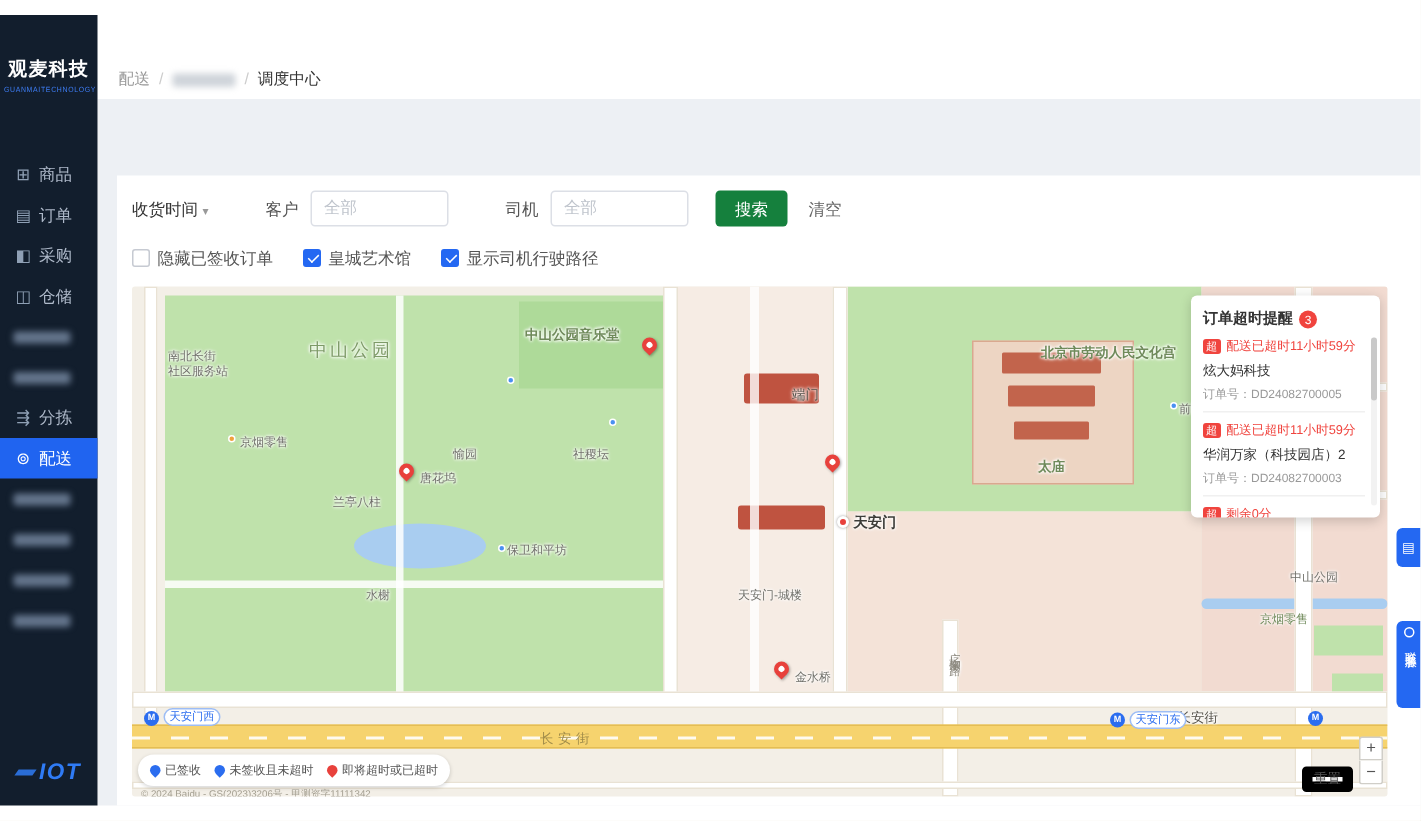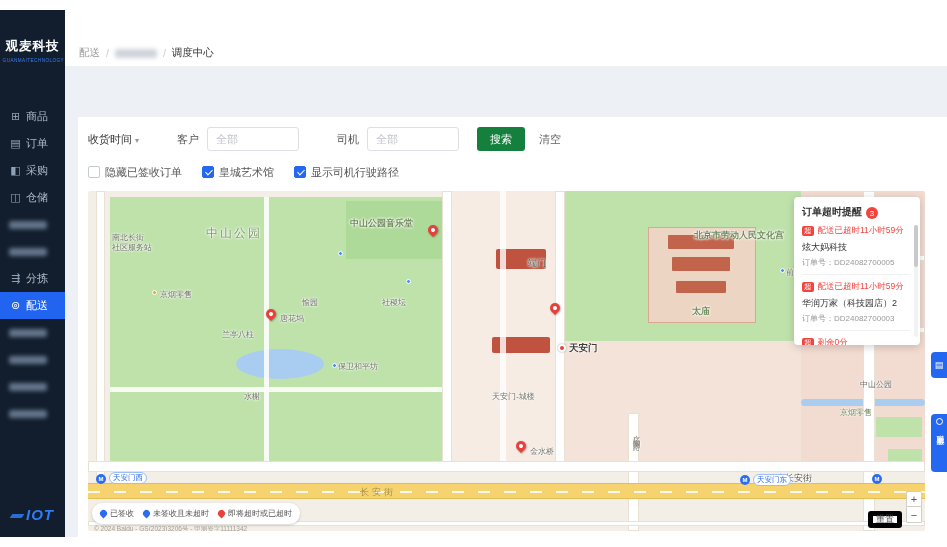--- a/index.html
+++ b/index.html
@@ -111,21 +111,21 @@
   .leg-item { display:flex; align-items:center; font-size:8px; color:#555; white-space:nowrap; }
   .lpin { width:7px; height:7px; border-radius:50% 50% 50% 0; transform:rotate(-45deg); display:inline-block; margin-right:3px; }
   .lpin.blue { background:#2b6def; }
   .lpin.red { background:#e8413c; }
   .attribution { position:absolute; left:6px; top:334px; font-size:6.5px; color:#a39e90; z-index:9; white-space:nowrap; }
 
   .zoom { position:absolute; left:818px; top:300px; width:16px; z-index:10; }
   .zoom-btn { width:16px; height:16px; background:#fff; border:1px solid #d0cec8; font-size:11px; color:#555; display:flex; align-items:center; justify-content:center; cursor:pointer; }
   .zoom-in { border-radius:2px 2px 0 0; }
   .zoom-out { border-radius:0 0 2px 2px; border-top:none; }
-  .reset-btn { position:absolute; left:780px; top:320px; width:34px; height:17px; background:#fff; border:5px solid #000000; border-radius:3px; font-size:9px; color:#555; display:flex; align-items:center; justify-content:center; cursor:pointer; z-index:10; }
+  .reset-btn { position:absolute; left:780px; top:320px; width:34px; height:17px; background:#fff; border:7px solid #000000; border-radius:3px; font-size:9px; color:#555; display:flex; align-items:center; justify-content:center; cursor:pointer; z-index:10; }
 
   
   .op-panel { position:absolute; left:706px; top:6px; width:126px; height:148px; background:#fff; border-radius:4px; box-shadow:0 2px 8px rgba(0,0,0,.18); padding:8px 10px 4px 8px; z-index:20; overflow:hidden; }
   .op-title-row { display:flex; align-items:flex-end; }
   .op-title { font-size:10px; font-weight:bold; color:#333; }
   .op-badge { width:12px; height:12px; border-radius:50%; background:#f0443e; color:#fff; font-size:8px; display:flex; align-items:center; justify-content:center; margin-left:4px; }
   .op-item { padding:6px 0 6px 0; border-bottom:1px solid #f0f0f0; cursor:pointer; }
   .op-item:last-child { border-bottom:none; }
   .op-row1 { display:flex; align-items:center; }
   .op-tag { background:#f0443e; color:#fff; font-size:7.5px; border-radius:2px; padding:1px 2px; line-height:1; }

